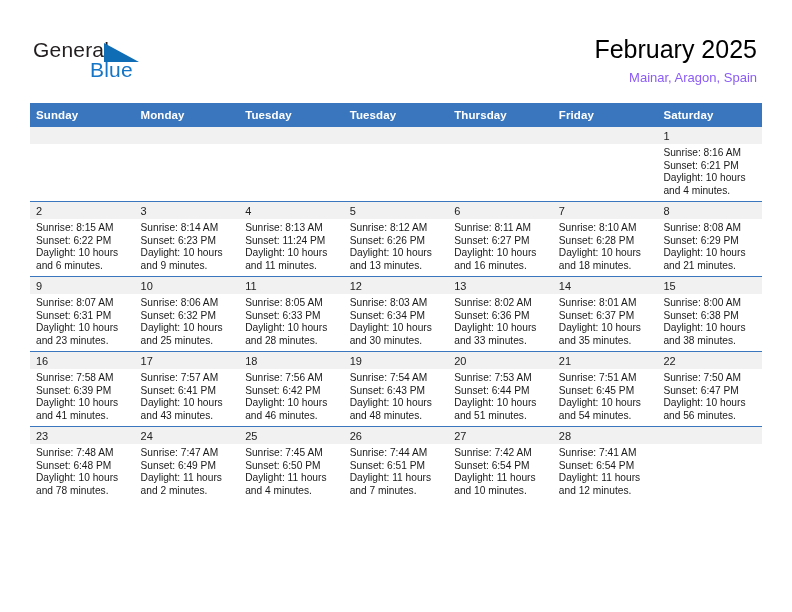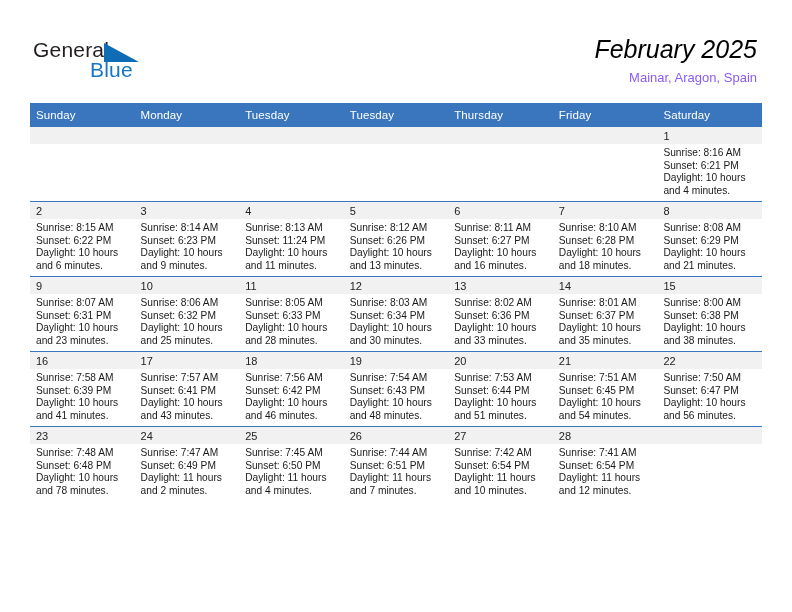--- a/index.html
+++ b/index.html
@@ -67,21 +67,20 @@
     position: absolute;
     right: 35px;
     top: 34px;
     text-align: right;
   }
   .cal-title {
     font-size: 25px;
     color: #000000;
     line-height: 30px;
     white-space: nowrap;
-    font-style: italic;
   }
   .cal-sub {
     font-size: 13px;
     color: #8b5cf6;
     line-height: 18px;
     margin-top: 5px;
     white-space: nowrap;
   }
 
   
@@ -90,21 +89,21 @@
     left: 30px;
     top: 103px;
     width: 732px;
     border-collapse: collapse;
     table-layout: fixed;
   }
   .cal th {
     background: #3a76bd;
     color: #ffffff;
     font-size: 11.5px;
-    font-weight: normal;
+    font-weight: bold;
     text-align: left;
     padding: 5px 0 5px 6px;
     height: 13px;
     letter-spacing: 0.1px;
   }
   .cal td {
     vertical-align: top;
     padding: 0;
     border-top: 1.3px solid #3a76bd;
     height: 74px;

